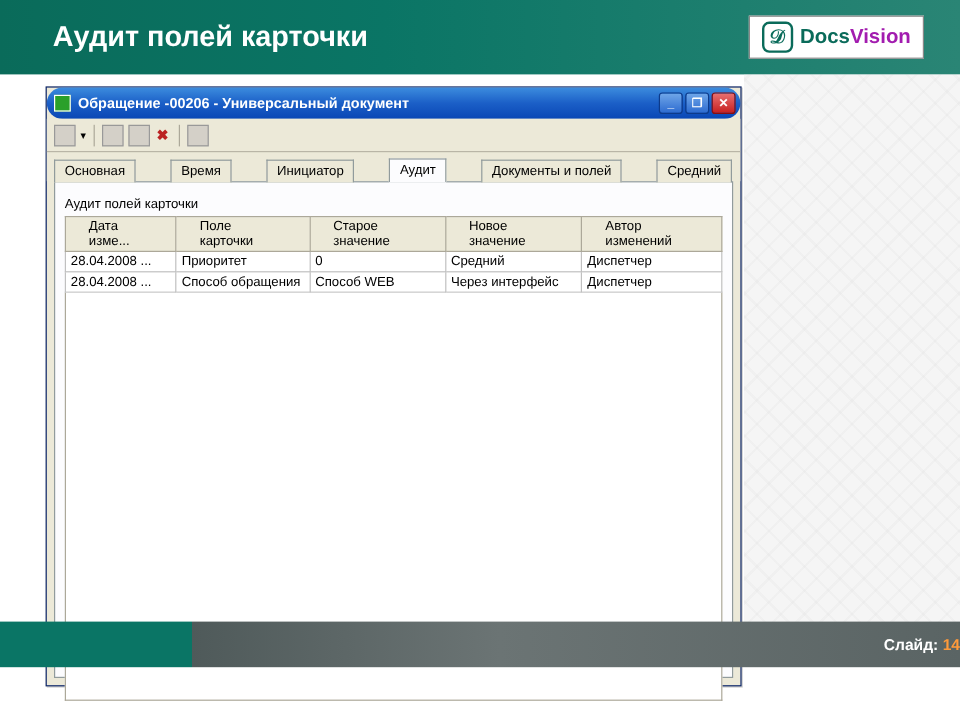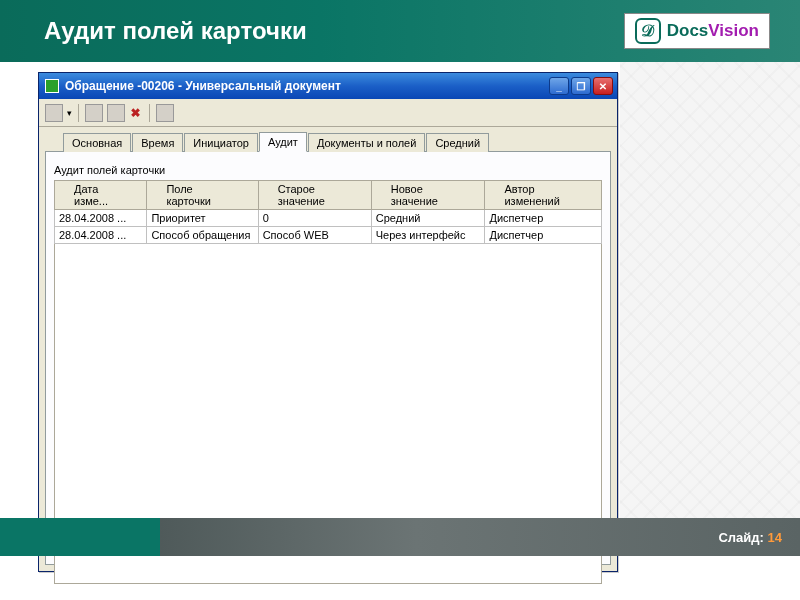--- a/index.html
+++ b/index.html
@@ -25,57 +25,57 @@
                 #e8e8e8;
     opacity: 0.4;
   }
 
   .window {
     position: absolute; left: 38px; top: 72px; width: 580px; height: 500px;
     border: 1px solid #0a246a; background: #ece9d8; box-shadow: 1px 1px 0 rgba(0,0,0,0.2);
   }
   .titlebar {
     height: 26px; background: linear-gradient(to bottom, #3c8cde 0%, #1b5fc7 50%, #0a47b5 100%);
-    display: flex; align-items: center; padding: 0 4px 0 6px; color: #fff; font-size: 12px;
+    display: flex; align-items: center; padding: 0 4px 0 6px; color: #fff; font-size: 12px; border-radius: 13px;
   }
   .titlebar-icon { width: 14px; height: 14px; background: #2aa02a; border: 1px solid #fff; margin-right: 6px; }
   .titlebar-text { flex: 1; font-weight: bold; }
   .titlebar-btns { display: flex; gap: 2px; }
   .t-btn {
     width: 20px; height: 18px; background: linear-gradient(#6fa6e8,#2d6bd0);
     border: 1px solid #0d3a8a; border-radius: 3px; color: #fff; font-size: 10px;
     display: flex; align-items: center; justify-content: center; font-weight: bold;
   }
   .t-btn.close { background: linear-gradient(#e86f6f,#c72020); border-color:#8a0d0d; }
 
   .toolbar { height: 28px; background: #ece9d8; border-bottom: 1px solid #aca899; display: flex; align-items: center; padding: 0 6px; gap: 4px; }
   .tool-icn { width: 18px; height: 18px; background: #d4d0c8; border: 1px solid #999; }
   .tool-sep { width: 1px; height: 18px; background: #aca899; margin: 0 2px; }
   .tool-x { width: 14px; height: 14px; display:flex; align-items:center; justify-content:center; color:#b22; font-weight:bold; font-size:12px; }
 
-  .tabs { height: 24px; display: flex; align-items: flex-end; padding: 0 24px; background: #ece9d8; font-size: 11px; }
+  .tabs { height: 24px; display: flex; align-items: flex-end; padding: 0 6px; background: #ece9d8; font-size: 11px; justify-content: space-between; }
   .tab {
     background: #ece9d8; border: 1px solid #919b9c; border-bottom: none; padding: 3px 8px;
     margin-right: 1px; position: relative; top: 1px; color: #000;
   }
   .tab.active { background: #fcfcfe; border-bottom: 1px solid #fcfcfe; z-index: 2; }
 
   .tab-body { background: #fcfcfe; border: 1px solid #919b9c; margin: 0 6px 6px 6px; height: calc(100% - 26px - 28px - 24px - 6px); padding: 12px 8px 8px 8px; }
   .section-label { font-size: 11px; margin-bottom: 4px; color: #000; }
 
   table.audit { width: 100%; border-collapse: collapse; font-size: 11px; background: #fff; }
   table.audit th {
     background: #ece9d8; border: 1px solid #aca899; text-align: left; padding: 2px 19px; font-weight: normal;
   }
   table.audit td { border: 1px solid #c0c0c0; padding: 2px 4px; white-space: nowrap; }
   .grid-body { height: 340px; background: #fff; border: 1px solid #aca899; border-top: none; }
 
   .footer-bar { position: absolute; left: 0; bottom: 0; width: 800px; height: 38px; display: flex; }
   .footer-teal { width: 160px; background: #0a7565; }
-  .footer-gray { flex: 1; background: linear-gradient(to right, #4f5a5a, #6b7474 40%, #5a6464); display:flex; align-items:center; justify-content:flex-end; padding-right: 18px; color:#fff; font-size:13px; font-weight:bold; }
+  .footer-gray { flex: 1; background: linear-gradient(to right, #4f5a5a, #6b7474 40%, #5a6464); display:flex; align-items:center; justify-content:flex-end; color:#fff; font-size:13px; font-weight:bold; }
 </style>
 </head>
 <body>
 
 <div class="slide">
 
   <div class="header">
     <div class="slide-title">Аудит полей карточки</div>
     <div class="logo-box">
       <div class="logo-clip">𝒟</div>

